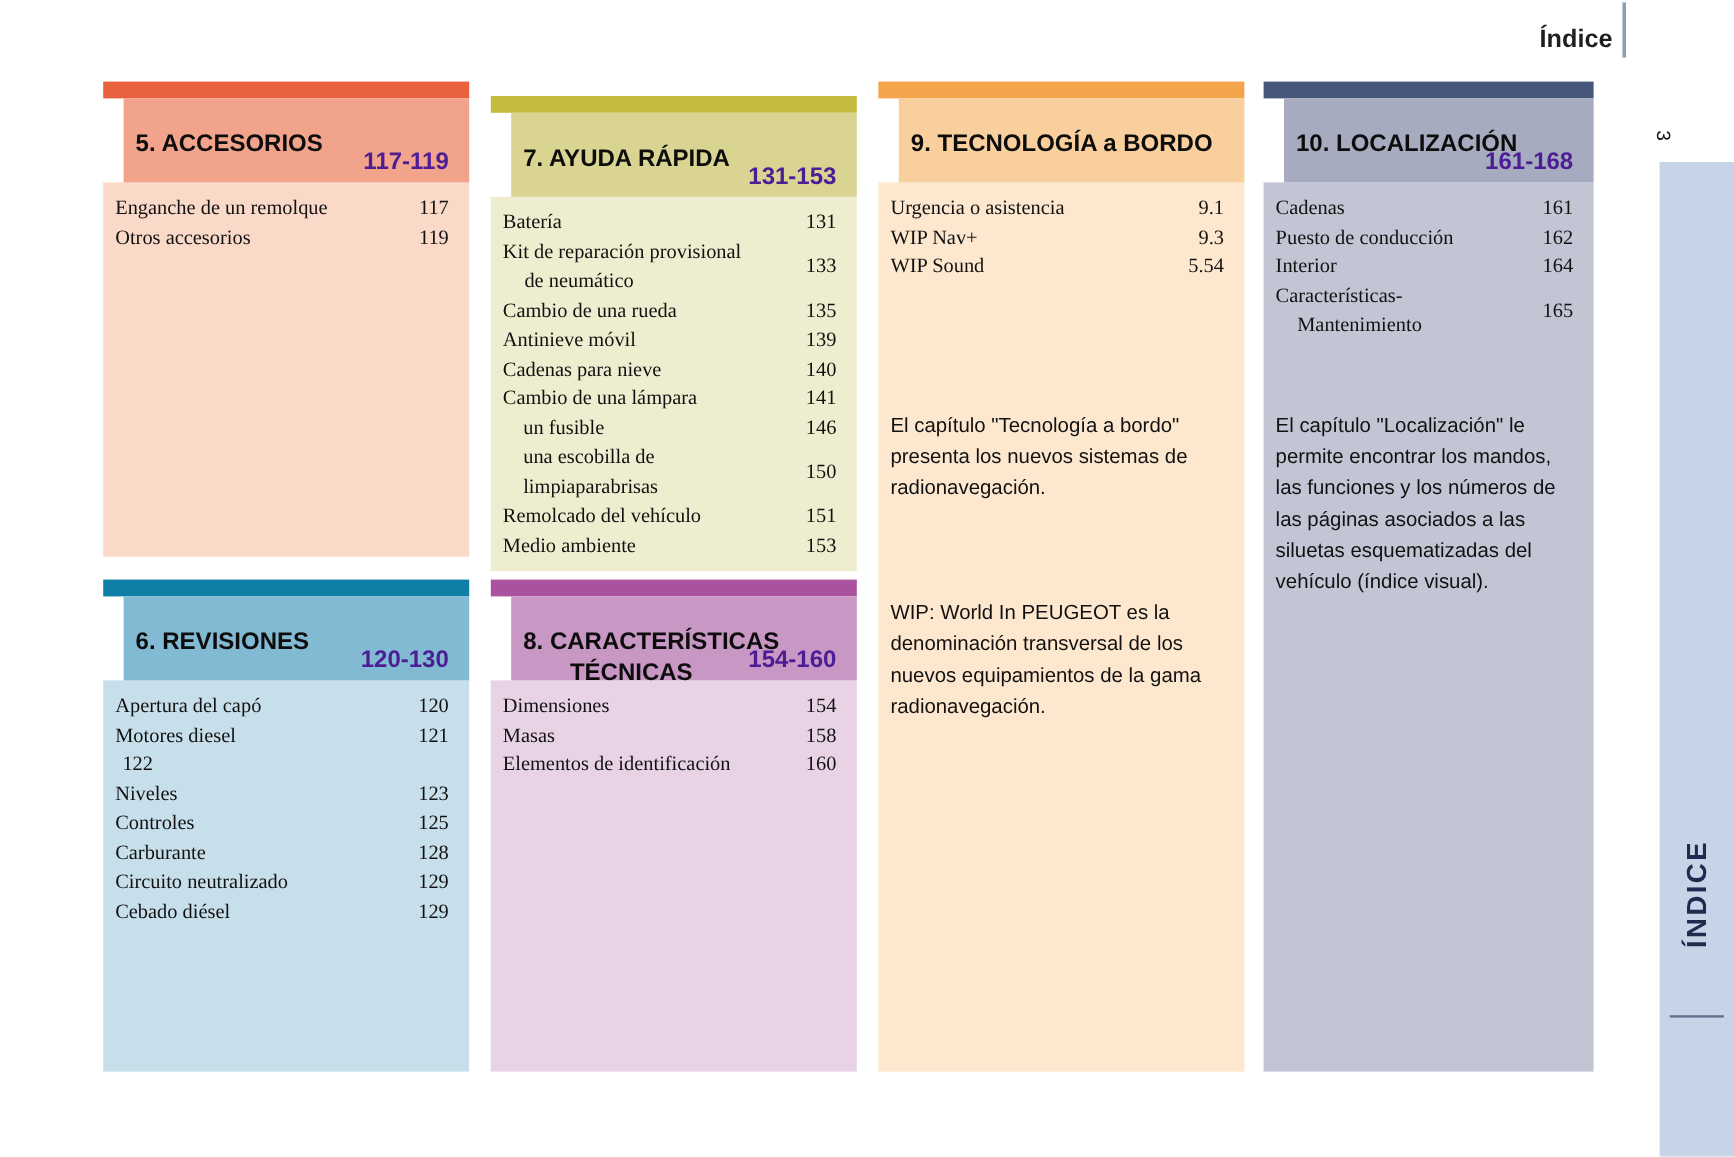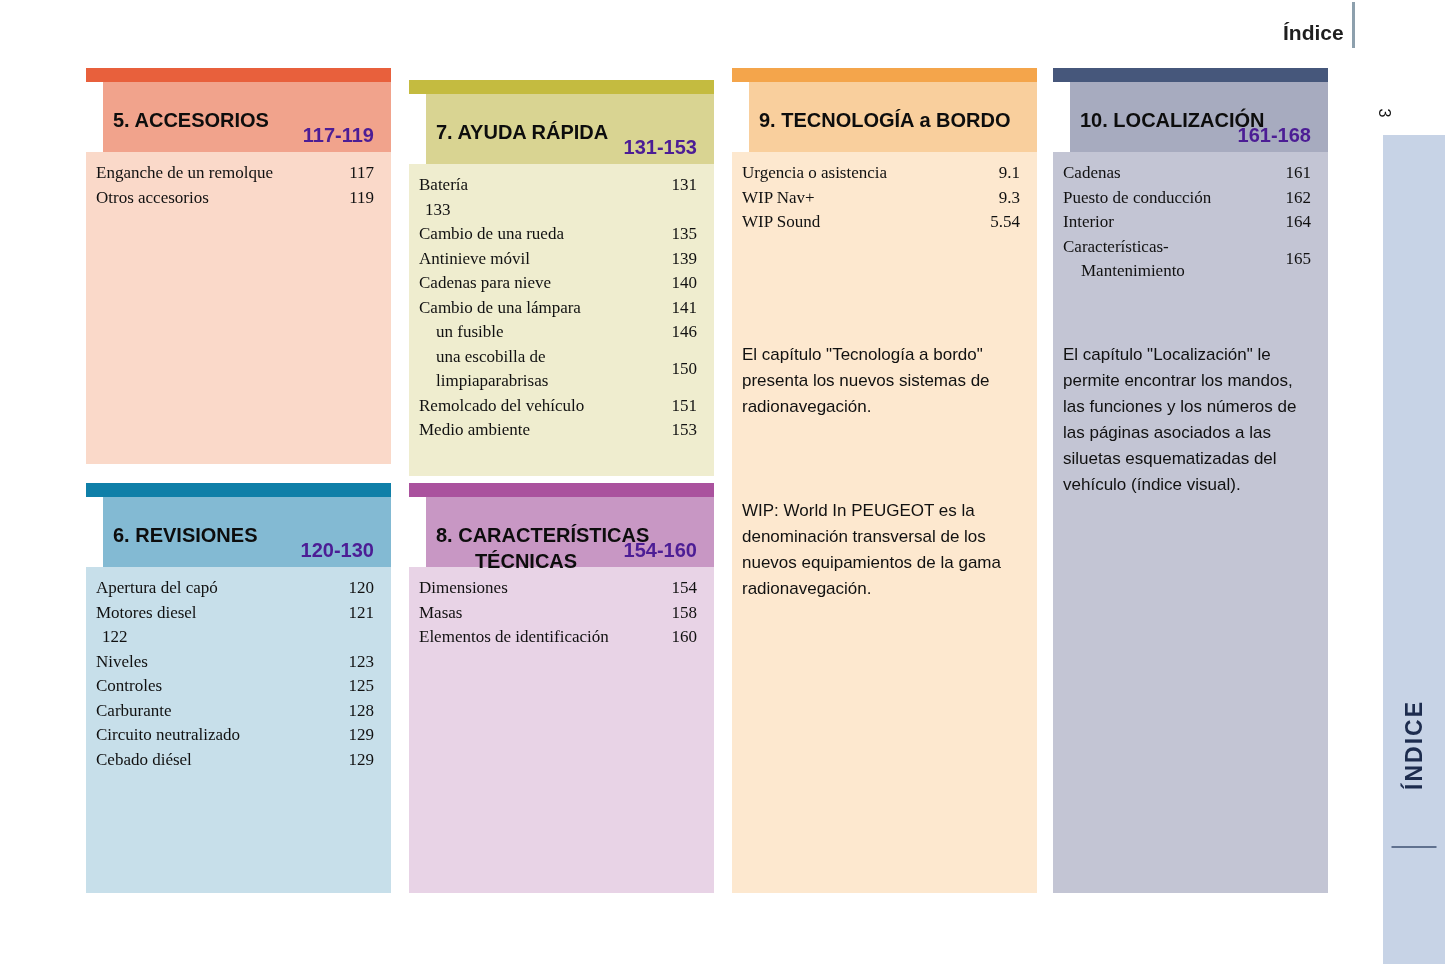--- a/index.html
+++ b/index.html
@@ -124,20 +124,22 @@
       <div class="card-title">7. AYUDA RÁPIDA</div>
       <div class="card-range">131-153</div>
     </div>
     <div class="card-body">
       <div class="entries">
           <div class="entry">
             <span class="entry-label">Batería</span>
             <span class="entry-page">131</span>
           </div>
           <div class="entry">
+            <span class="entry-label">Kit de reparación provisional
+de neumático</span>
             <span class="entry-page">133</span>
           </div>
           <div class="entry">
             <span class="entry-label">Cambio de una rueda</span>
             <span class="entry-page">135</span>
           </div>
           <div class="entry">
             <span class="entry-label">Antinieve móvil</span>
             <span class="entry-page">139</span>
           </div>

